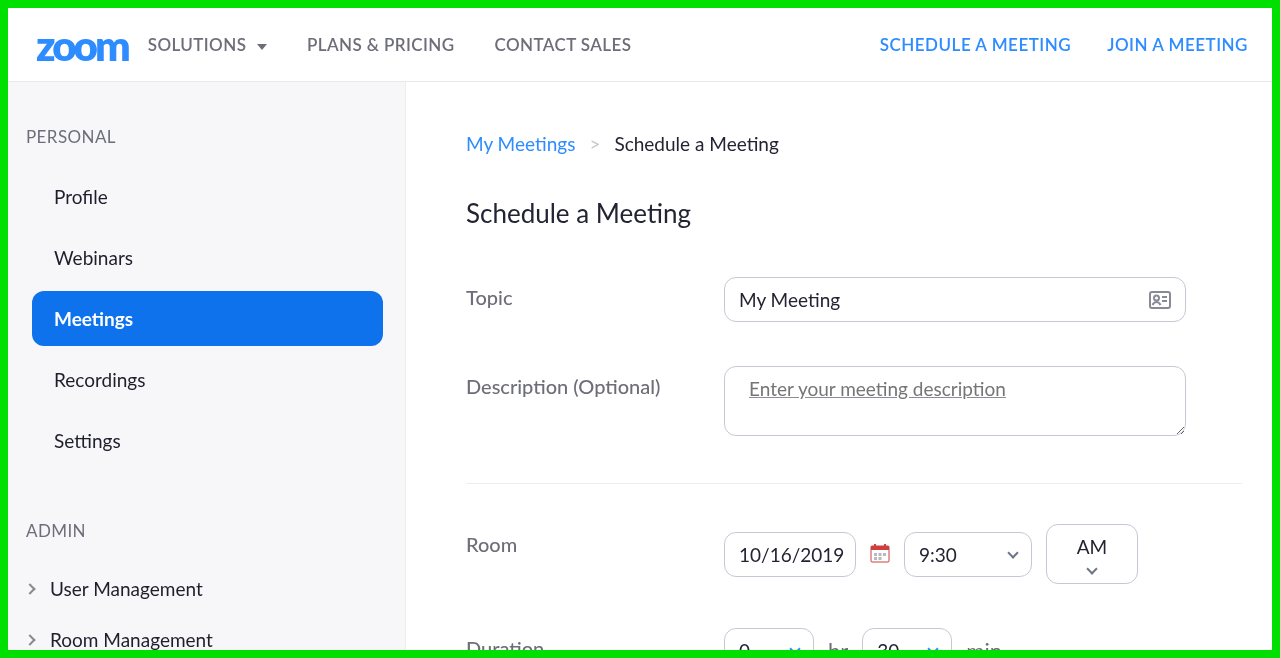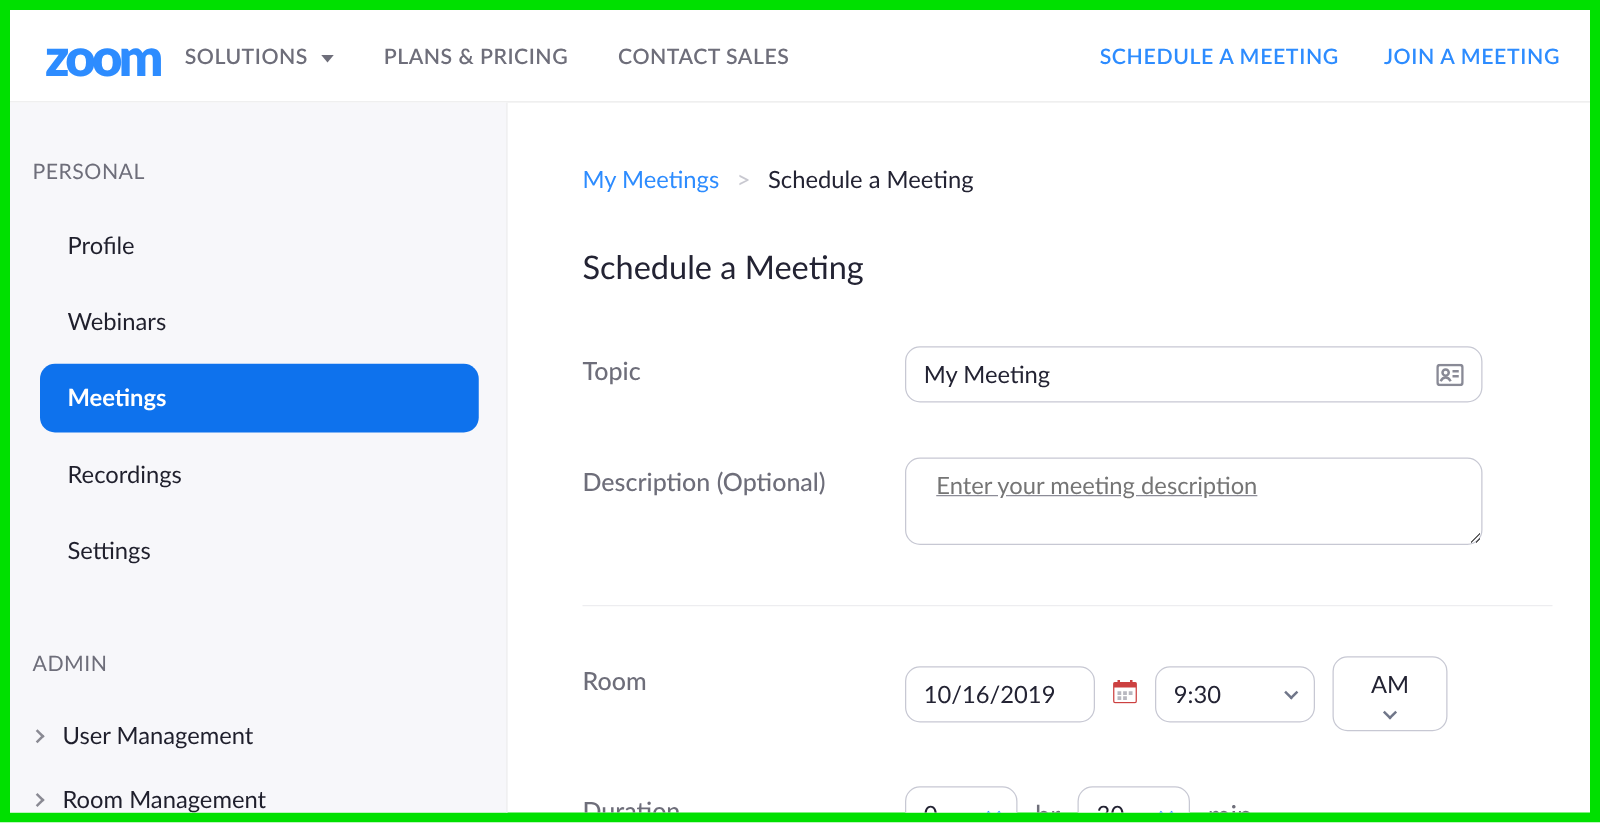--- a/index.html
+++ b/index.html
@@ -191,21 +191,21 @@
   .pill-small, .pill-select {
     border: 1px solid #c7c8d3;
     border-radius: 12px;
     padding: 10px 14px;
     font-size: 19px;
     background: #fff;
     display: inline-flex;
     align-items: center;
     cursor: pointer;
   }
-  .pill-date { width: 152px; justify-content: flex-start; }
+  .pill-date { width: 132px; justify-content: flex-start; }
   .pill-time { width: 128px; justify-content: space-between; }
   .pill-ampm { width: 92px; justify-content: space-between; gap: 10px; flex-direction: column;}
   .pill-dur  { width: 90px; justify-content: space-between; }
   .chev-dd {
     display: inline-block;
     width: 8px; height: 8px;
     border-right: 2px solid #707689;
     border-bottom: 2px solid #707689;
     transform: rotate(45deg);
     margin-top: -3px;

